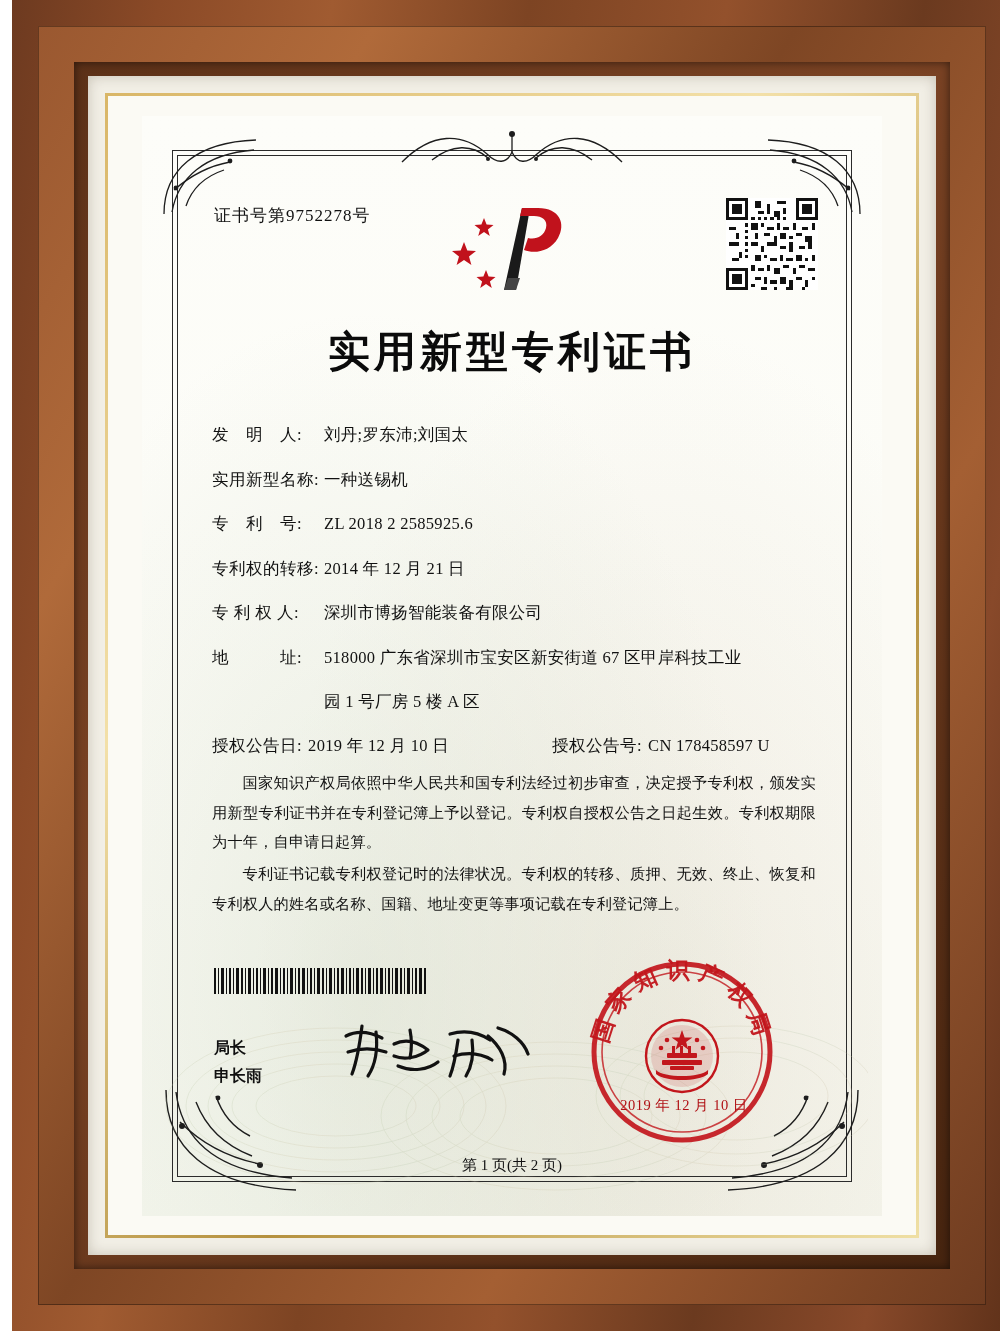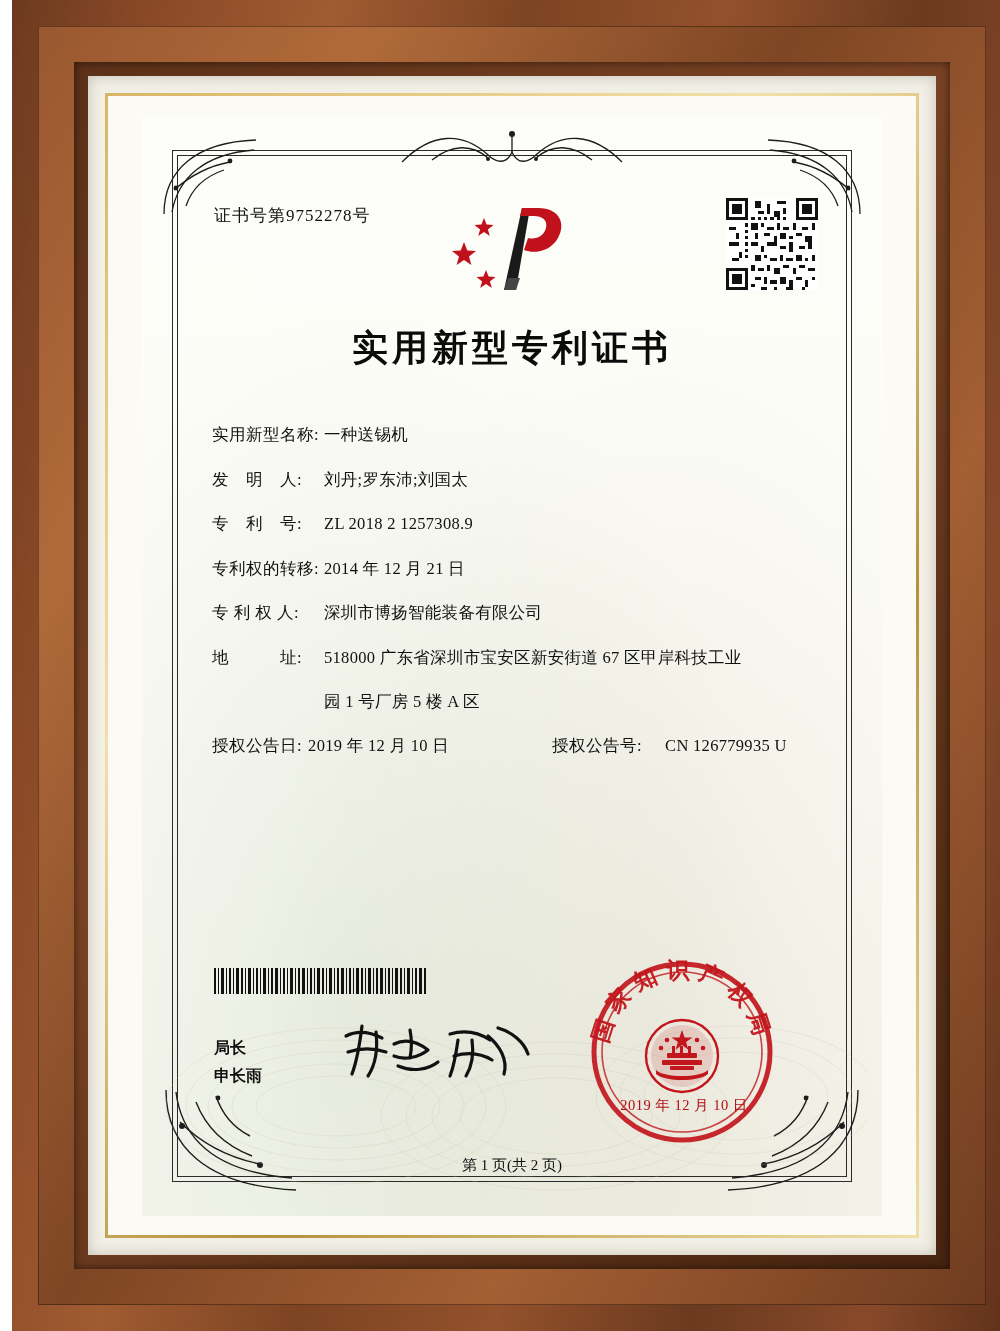--- a/index.html
+++ b/index.html
@@ -103,21 +103,21 @@
   .qr {
     position: absolute;
     right: 64px; top: 82px;
     width: 92px; height: 92px;
   }
 
   .title {
     position: absolute;
     left: 0; right: 0; top: 208px;
     text-align: center;
-    font-size: 36px;
+    font-size: 42px;
     font-weight: bold;
     letter-spacing: 4px;
     color: #0b0b0b;
     font-family: "DejaVu Serif", "Liberation Serif", serif;
   }
 
   
   .fields {
     position: absolute;
     left: 70px; top: 306px;
@@ -144,21 +144,21 @@
   .field-value-2 {
     margin-left: 112px;
     letter-spacing: 0.3px;
   }
   .row-inline {
     display: flex;
     align-items: flex-start;
     margin-bottom: 19px;
   }
   .inline-left { width: 340px; display:flex; }
-  .inline-right { display: flex; gap: 17px; }
+  .inline-right { display: flex; }
   .inline-label { white-space: pre; letter-spacing: 0.5px; }
   .inline-value { margin-left: 6px; letter-spacing: 0.3px; }
 
   
   .body-text {
     position: absolute;
     left: 70px; top: 652px;
     width: 604px;
     font-size: 15.2px;
     line-height: 1.95;
@@ -457,32 +457,32 @@
           <rect x="24" y="28" width="1" height="1"></rect>
         </g>
       </svg>
     </div>
 
     <div class="title">实用新型专利证书</div>
 
     <div class="fields">
 
       <div class="field-row">
+        <div class="field-label">发　明　人:</div>
+        <div class="field-value">刘丹;罗东沛;刘国太</div>
+      </div>
+
+      <div class="field-row">
         <div class="field-label">实用新型名称:</div>
         <div class="field-value">一种送锡机</div>
       </div>
 
       <div class="field-row">
-        <div class="field-label">发　明　人:</div>
-        <div class="field-value">刘丹;罗东沛;刘国太</div>
-      </div>
-
-      <div class="field-row">
         <div class="field-label">专　利　号:</div>
-        <div class="field-value">ZL 2018 2 1257308.9</div>
+        <div class="field-value">ZL 2018 2 2585925.6</div>
       </div>
 
       <div class="field-row">
         <div class="field-label">专利权的转移:</div>
         <div class="field-value">2014 年 12 月 21 日</div>
       </div>
 
       <div class="field-row">
         <div class="field-label">专 利 权 人:</div>
         <div class="field-value">深圳市博扬智能装备有限公司</div>
@@ -494,25 +494,29 @@
       </div>
       <div class="field-value-2" style="margin-bottom:18px;">园 1 号厂房 5 楼 A 区</div>
 
       <div class="row-inline">
         <div class="inline-left">
           <span class="inline-label">授权公告日:</span>
           <span class="inline-value">2019 年 12 月 10 日</span>
         </div>
         <div class="inline-right">
           <span class="inline-label">授权公告号:</span>
-          <span class="inline-value">CN 126779935 U</span>
+          <span class="inline-value">CN 178458597 U</span>
         </div>
       </div>
     </div>
 
+    <div class="body-text">
+      <p>国家知识产权局依照中华人民共和国专利法经过初步审查，决定授予专利权，颁发实用新型专利证书并在专利登记簿上予以登记。专利权自授权公告之日起生效。专利权期限为十年，自申请日起算。</p>
+      <p>专利证书记载专利权登记时的法律状况。专利权的转移、质押、无效、终止、恢复和专利权人的姓名或名称、国籍、地址变更等事项记载在专利登记簿上。</p>
+    </div>
 
     <div class="barcode">
       <svg width="212" height="26" viewBox="0 0 212 26" shape-rendering="crispEdges">
         <rect width="212" height="26" fill="#ffffff" opacity="0"></rect>
         <g fill="#111">
           <rect x="0" y="0" width="2" height="26"></rect>
             <rect x="4" y="0" width="1" height="26"></rect>
           <rect x="7" y="0" width="3" height="26"></rect>
             <rect x="12" y="0" width="1" height="26"></rect>
           <rect x="15" y="0" width="2" height="26"></rect>

